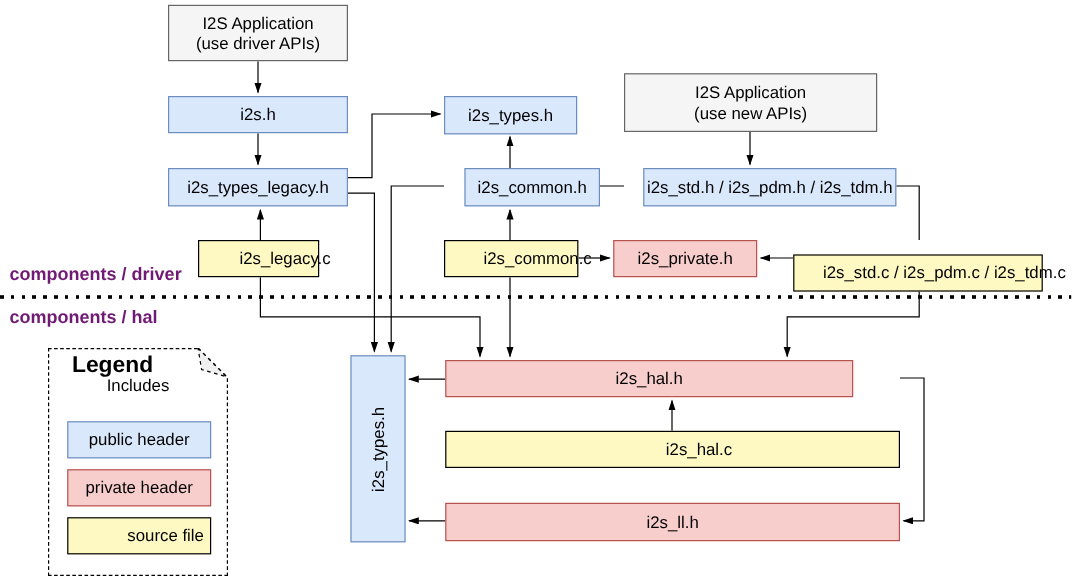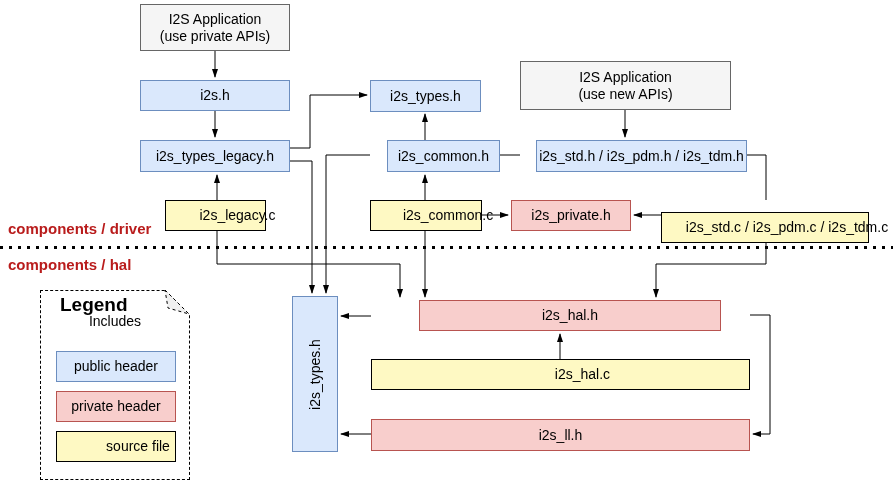--- a/index.html
+++ b/index.html
@@ -12,21 +12,21 @@
     position:absolute;box-sizing:border-box;border:1px solid #000;
     display:flex;align-items:center;justify-content:center;text-align:left;
     font-size:14px;line-height:17px;white-space:nowrap;background:#fff;
   }
   .public{background:#dae8fc;border-color:#6c8ebf;}
   .private{background:#f8cecc;border-color:#b85450;}
   .app{background:#f5f5f5;border-color:#666666;flex-direction:column;}
   .source{background:#fef9c3;border-color:#000000;padding-left:44px;}
   .vertical span{transform:rotate(-90deg);white-space:nowrap;display:block;}
   .section-label{
-    position:absolute;font-weight:bold;font-size:15px;color:#b91c1c;white-space:nowrap;
+    position:absolute;font-weight:bold;font-size:15px;color:#701a75;white-space:nowrap;
   }
   .separator{
     position:absolute;left:0;top:246px;width:893px;height:3px;
     background:repeating-linear-gradient(to right,#000 0 3px,transparent 3px 9px);
   }
   .legend{
     position:absolute;left:40px;top:290px;width:150px;height:190px;
     box-sizing:border-box;border:1px dashed #000;background:#fff;
   }
   .legend-title{position:absolute;left:19px;top:3px;font-weight:bold;font-size:19px;}
@@ -70,21 +70,21 @@
       <path d="M371,316 L341,316" marker-end="url(#arrow)"></path>
       <path d="M750,315 L770,315 L770,434 L753,434" marker-end="url(#arrow)"></path>
       <path d="M560,359 L560,334" marker-end="url(#arrow)"></path>
       <path d="M371,434 L341,434" marker-end="url(#arrow)"></path>
       <path d="M57,337 L170,337" marker-end="url(#arrow)"></path>
     </g>
   </svg>
 
   <div class="box app" style="left:140px;top:4px;width:150px;height:47px;">
     <div>I2S Application</div>
-    <div>(use private APIs)</div>
+    <div>(use driver APIs)</div>
   </div>
 
   <div class="box public" style="left:140px;top:80px;width:150px;height:31px;">
     <span>i2s.h</span>
   </div>
 
   <div class="box public" style="left:140px;top:140px;width:150px;height:32px;">
     <span>i2s_types_legacy.h</span>
   </div>
 
@@ -118,21 +118,21 @@
   </div>
 
   <div class="box source" style="left:661px;top:200px;width:208px;height:31px;margin-top:12px;">
     <span>i2s_std.c / i2s_pdm.c / i2s_tdm.c</span>
   </div>
 
   <div class="box public vertical" style="left:292px;top:296px;width:46px;height:156px;">
     <span>i2s_types.h</span>
   </div>
 
-  <div class="box private" style="left:371px;top:300px;width:302px;height:31px;margin-left:48px;">
+  <div class="box private" style="left:371px;top:300px;width:340px;height:31px;">
     <span>i2s_hal.h</span>
   </div>
 
   <div class="box source" style="left:371px;top:359px;width:379px;height:31px;">
     <span>i2s_hal.c</span>
   </div>
 
   <div class="box private" style="left:371px;top:419px;width:379px;height:32px;">
     <span>i2s_ll.h</span>
   </div>

